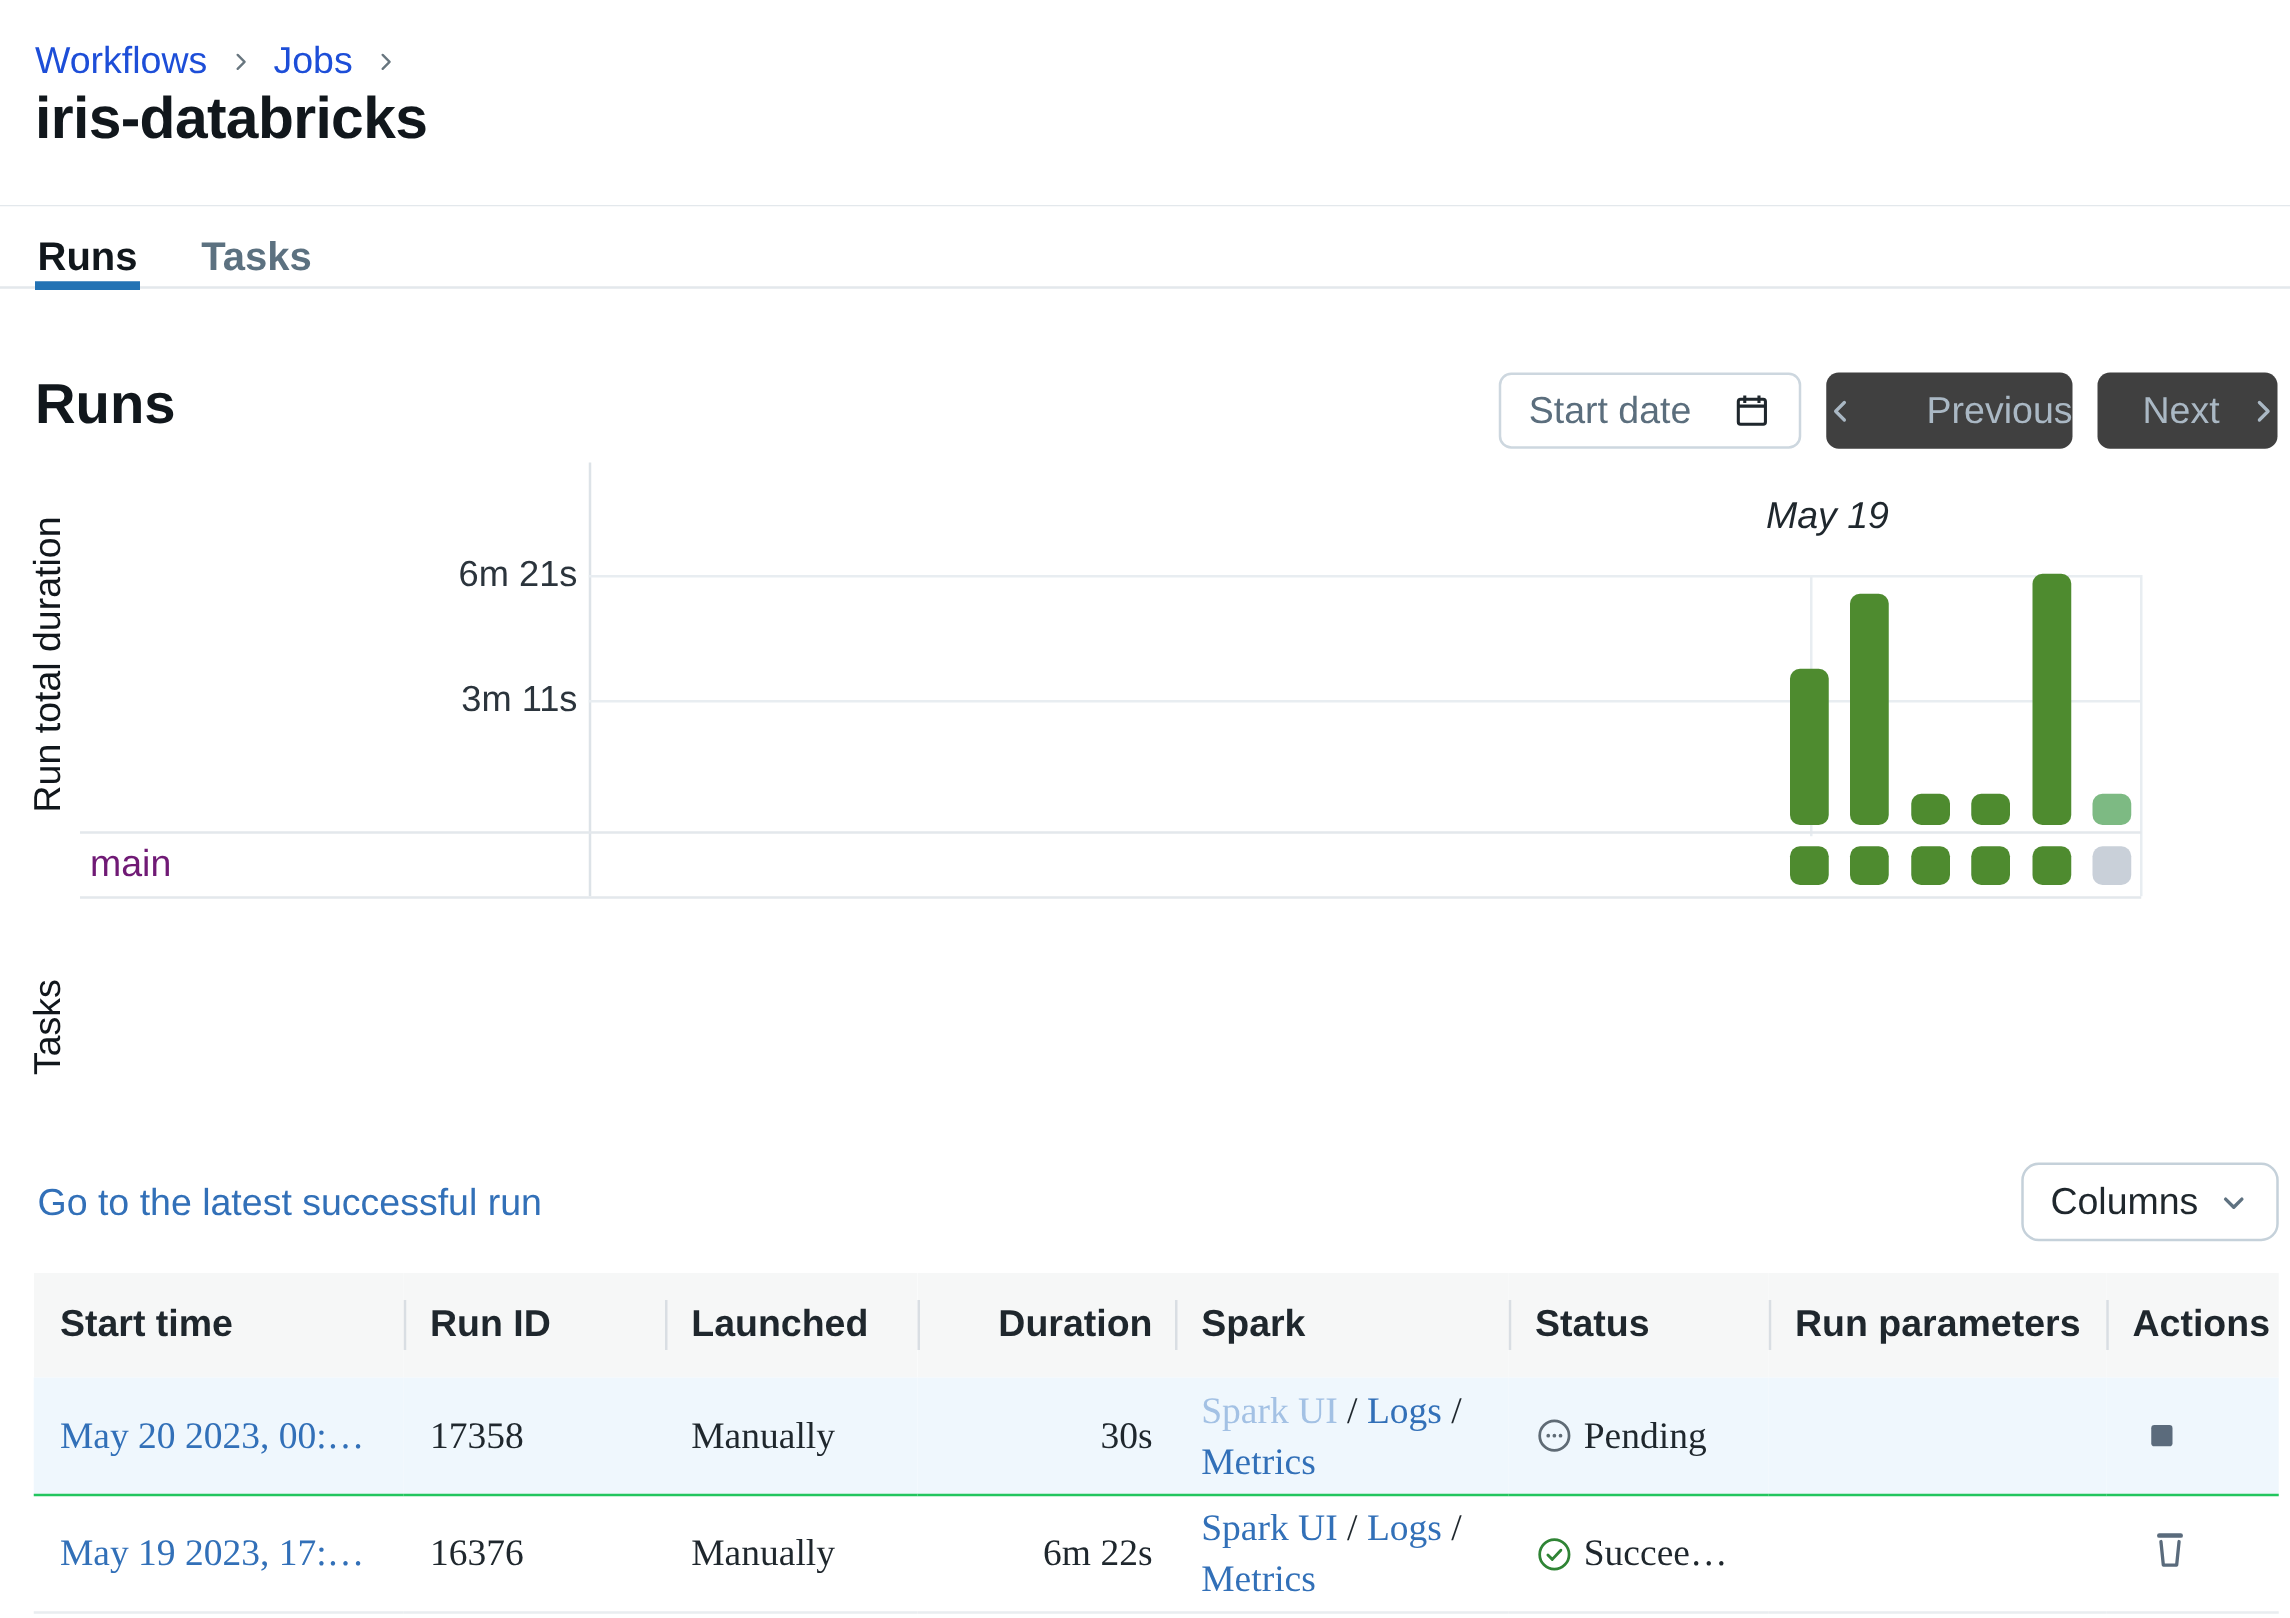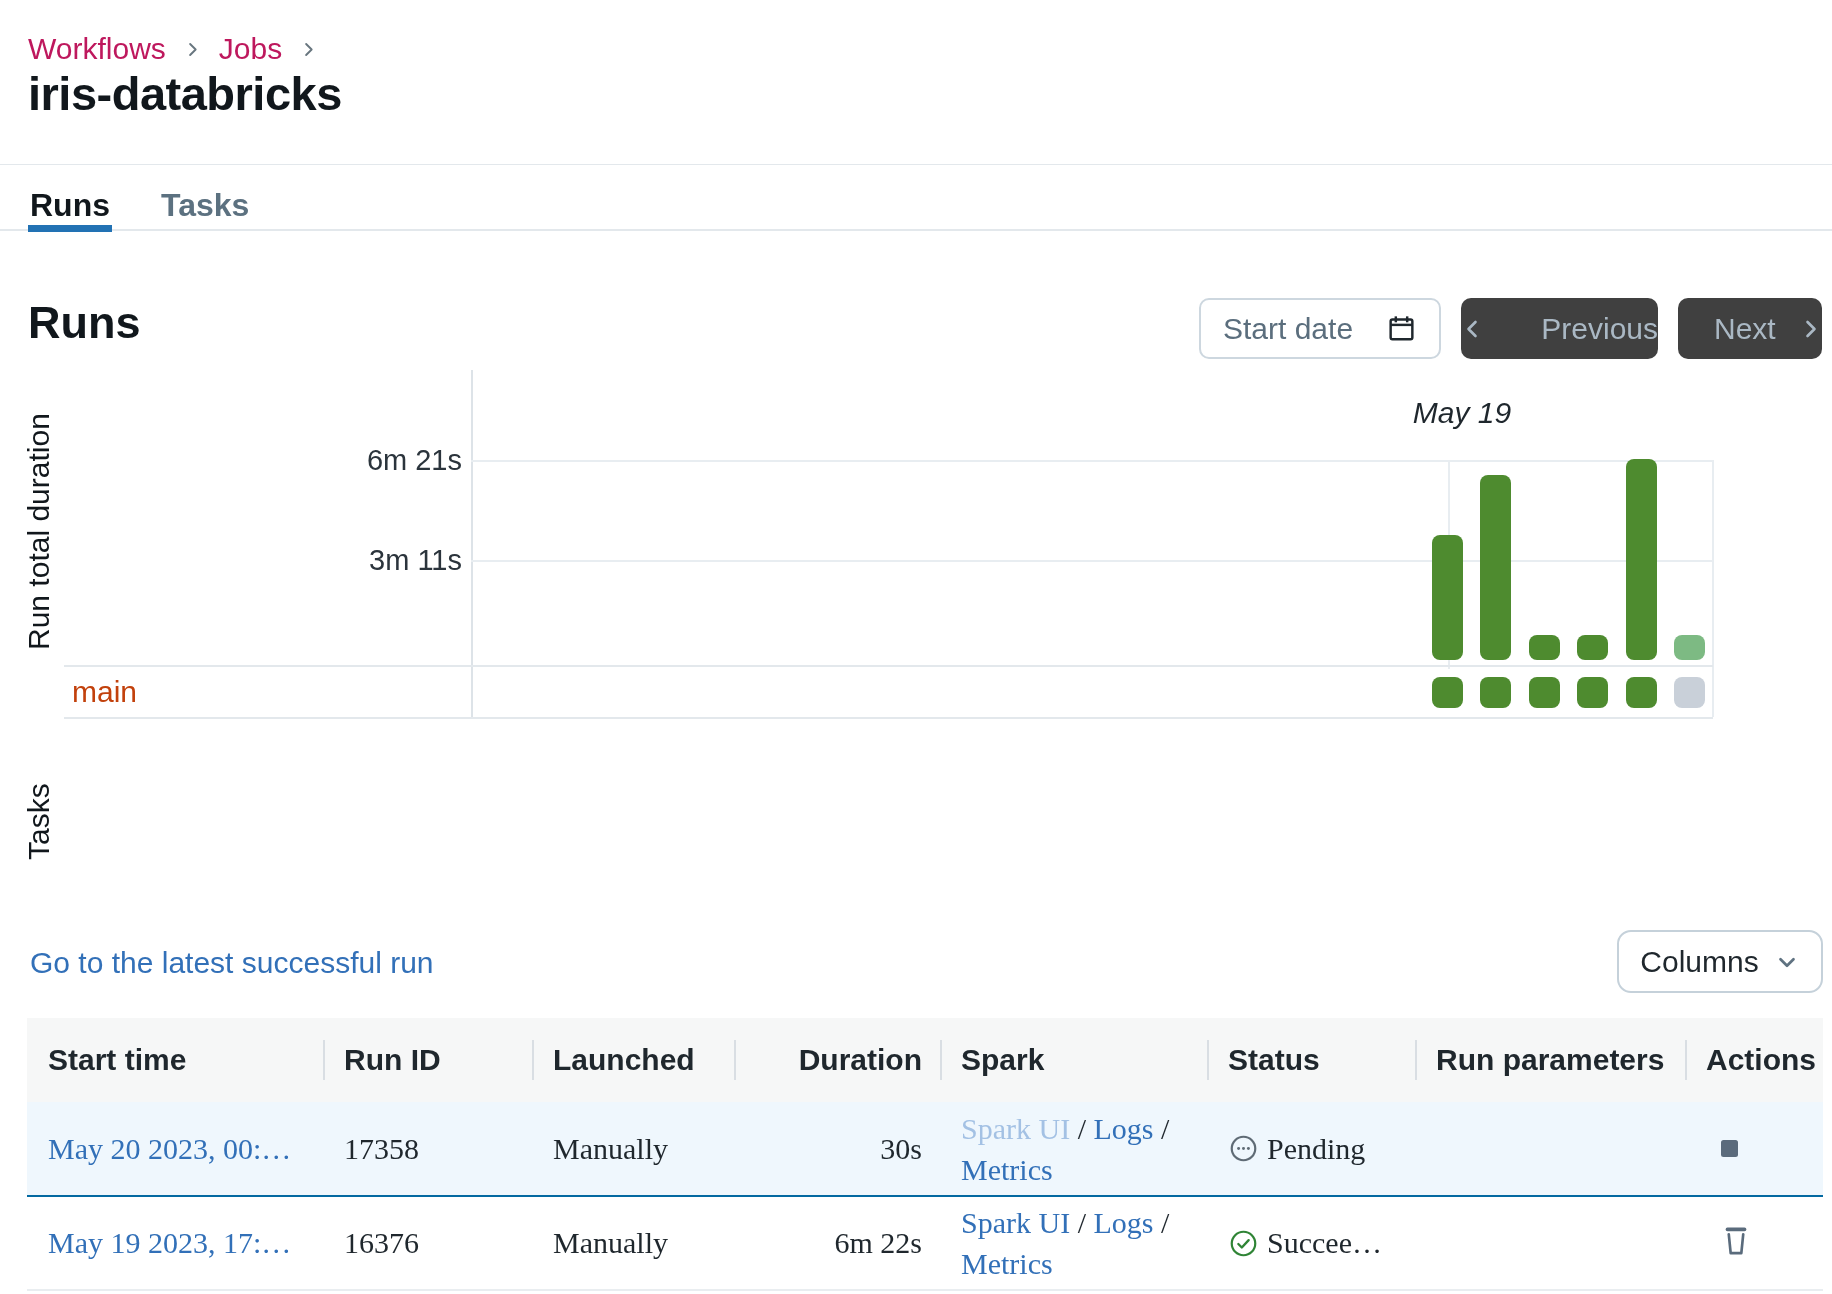--- a/index.html
+++ b/index.html
@@ -2,21 +2,21 @@
 <html><head>
 <meta charset="utf-8">
 <style>
   * { margin:0; padding:0; box-sizing:border-box; }
   html,body { width:1832px; height:1294px; }
   body { font-family:"Liberation Sans", sans-serif; color:#1f272d; background:#fff; position:relative; overflow:hidden; }
   #app { position:absolute; inset:0; }
 
   
   .breadcrumb { position:absolute; left:28px; top:32px; display:flex; align-items:center; gap:17px; font-size:30px; }
-  .crumb-link { color:#be185d; text-decoration:none; cursor:pointer; }
+  .crumb-link { color:#1d4ed8; text-decoration:none; cursor:pointer; }
   .crumb-sep svg { display:block; }
   .page-title { position:absolute; left:28px; top:66px; font-size:47px; font-weight:700; color:#11171c; letter-spacing:-0.5px; }
 
   
   .tabs-divider-top { position:absolute; left:0; top:164px; width:1832px; height:1px; background:#e3e8ec; }
   .tabs-divider-bottom { position:absolute; left:0; top:229px; width:1832px; height:2px; background:#e3e8ec; }
   .tabs { position:absolute; left:30px; top:188px; display:flex; gap:51px; }
   .tab { position:relative; font-size:32px; font-weight:600; line-height:34px; cursor:pointer; }
   .tab.active { color:#11171c; }
   .tab.inactive { color:#5c7180; }
@@ -28,37 +28,37 @@
   .btn-startdate { position:absolute; left:1199px; top:298px; width:242px; height:61px; background:#fff; border:2px solid #cdd7df; color:#5b6e7d; padding:11px 22px; justify-content:space-between; }
   .btn-disabled { background:#404040; color:#aab8c4; justify-content:space-between; gap:13px; cursor:default; }
   .btn-previous { position:absolute; left:1461px; top:298px; width:197px; height:61px; }
   .btn-next { position:absolute; left:1678px; top:298px; width:144px; height:61px;padding-left:36px; }
 
   
   .vlabel { position:absolute; font-size:30px; color:#11171c; transform:rotate(-90deg); transform-origin:left top; white-space:nowrap; line-height:34px; }
   .ytick { position:absolute; left:280px; width:182px; text-align:right; font-size:29px; color:#2b343c; }
   .hline,.vline { position:absolute; }
   .date-label { position:absolute; left:1392px; top:396px; width:140px; text-align:center; font-size:30px; color:#1f272d;font-style:italic; }
-  .main-label { position:absolute; left:72px; top:676px; font-size:30px; color:#c2410c; line-height:32px; }
+  .main-label { position:absolute; left:72px; top:676px; font-size:30px; color:#701a75; line-height:32px; }
   .chart-bar { position:absolute; width:31px; border-radius:8px; z-index:2; }
   .task-square { position:absolute; width:31px; height:31px; border-radius:8px; top:677px; z-index:2; }
 
   
   .latest-link { position:absolute; left:30px; top:946px; font-size:30px; color:#3270b8; cursor:pointer; text-decoration:none; }
   .btn-columns { position:absolute; left:1617px; top:930px; width:206px; height:63px; background:#fff; border:2px solid #c5d1da; border-radius:14px; display:flex; align-items:center; justify-content:center; gap:15px; font-size:30px; color:#1f272d; cursor:pointer; }
 
   
   .table-wrap { position:absolute; left:27px; top:1018px; width:1796px; }
   table { border-collapse:collapse; table-layout:fixed; width:1796px; }
   thead tr { height:84px; background:#f6f7f7; }
   th { position:relative; text-align:left; font-size:30px; font-weight:600; color:#1f272d; padding-left:21px; vertical-align:middle; }
   th:not(:first-child)::before { content:""; position:absolute; left:0; top:22px; width:2px; height:40px; background:#d9dee3; }
   tbody tr { height:94px;font-family:Liberation Serif, serif; }
   tbody tr.highlight { background:#eff7fd; }
-  tbody tr + tr { border-top:2px solid #0369a1; }
+  tbody tr + tr { border-top:2px solid #22c55e; }
   table { border-bottom:2px solid #e9edf0; }
   td { font-size:30px; padding-left:21px; vertical-align:middle; }
   .col-right { text-align:right; padding-right:18px; }
   a.cell-link { color:#3270b8; text-decoration:none; cursor:pointer; white-space:nowrap; }
   .spark-cell { line-height:41px; padding-right:34px; }
   .spark-cell .pale { color:#a3c1e4; }
   .spark-cell .sep { color:#1f272d; }
   .status-cell-inner { display:flex; align-items:center; gap:8px; }
   .actions-cell { padding-left:36px; }
   .stop-square { width:17px; height:17px; background:#5b6b7c; border-radius:2.5px; cursor:pointer; }

